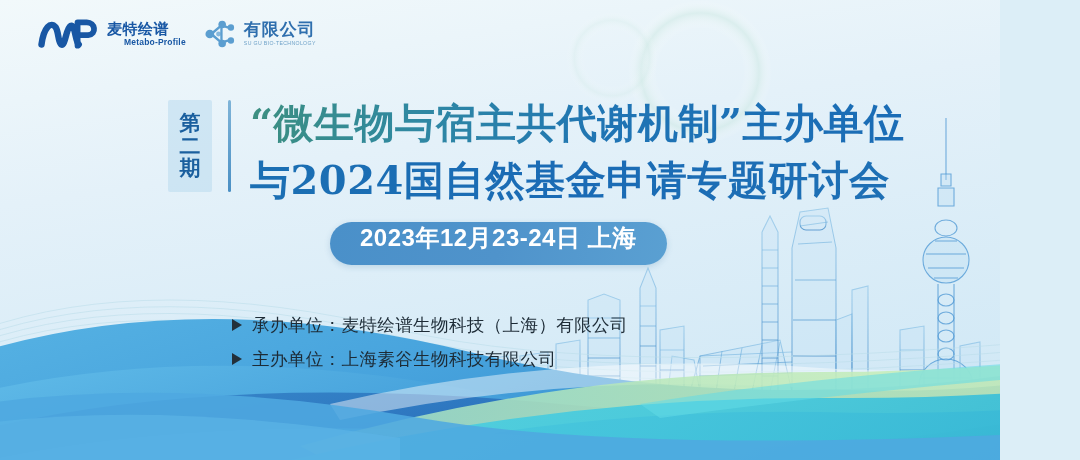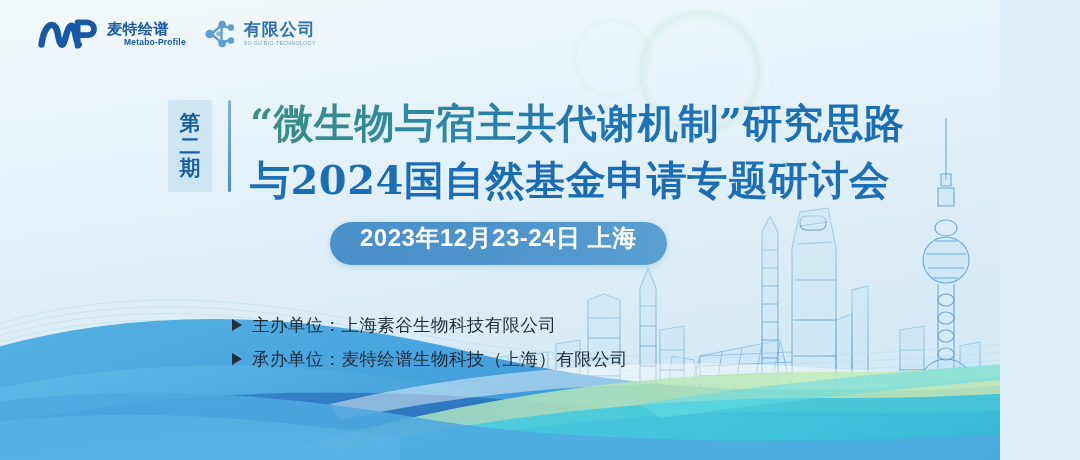--- a/index.html
+++ b/index.html
@@ -264,30 +264,30 @@
   <div class="issue-wrap">
     <div class="issue-badge">
       <span>第</span>
       <span>二</span>
       <span>期</span>
     </div>
     <div class="issue-rule"></div>
   </div>
 
   <div class="title-block">
-    <div class="title-line tl1">“微生物与宿主共代谢机制”研究思路</div>
+    <div class="title-line tl1">“微生物与宿主共代谢机制”主办单位</div>
     <div class="title-line tl2">与2024国自然基金申请专题研讨会</div>
   </div>
 
   <div class="date-pill">2023年12月23-24日 上海</div>
 
   <div class="orgs">
     <div class="org-row">
       <span class="tri"></span>
-      <span class="org-text">主办单位：上海素谷生物科技有限公司</span>
+      <span class="org-text">承办单位：麦特绘谱生物科技（上海）有限公司</span>
     </div>
     <div class="org-row">
       <span class="tri"></span>
-      <span class="org-text">承办单位：麦特绘谱生物科技（上海）有限公司</span>
+      <span class="org-text">主办单位：上海素谷生物科技有限公司</span>
     </div>
   </div>
 
 </div>
 
 </body></html>

